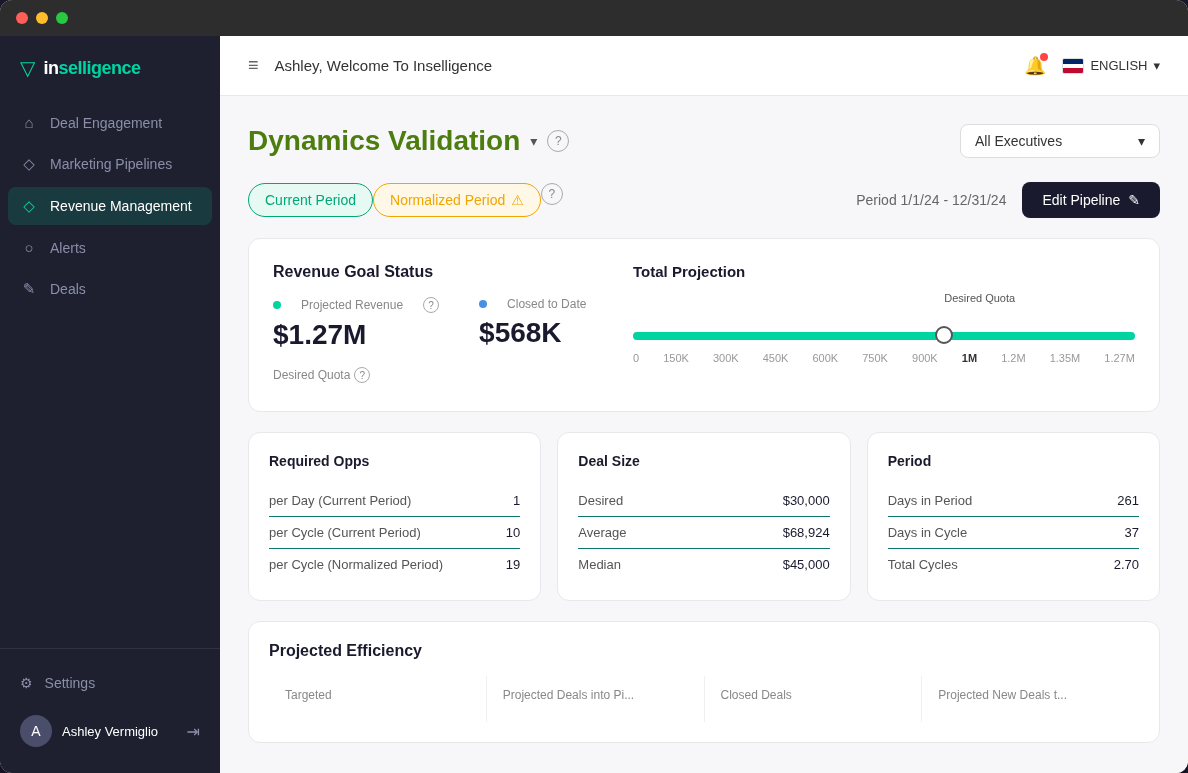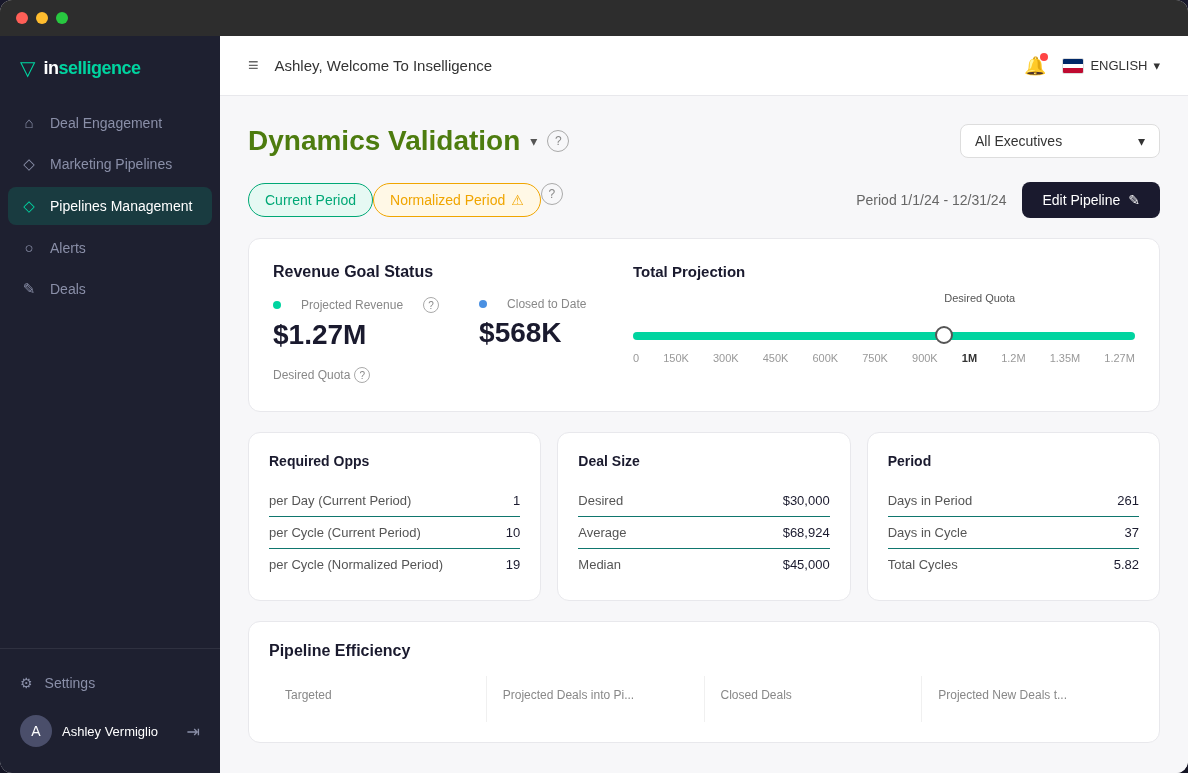--- a/index.html
+++ b/index.html
@@ -135,21 +135,21 @@
         <div class="nav-item">
           <span class="nav-icon">⌂</span>
           <span>Deal Engagement</span>
         </div>
         <div class="nav-item">
           <span class="nav-icon">◇</span>
           <span>Marketing Pipelines</span>
         </div>
         <div class="nav-item active">
           <span class="nav-icon">◇</span>
-          <span>Pipelines Management</span>
+          <span>Revenue Management</span>
         </div>
         <div class="nav-item">
           <span class="nav-icon">○</span>
           <span>Alerts</span>
         </div>
         <div class="nav-item">
           <span class="nav-icon">✎</span>
           <span>Deals</span>
         </div>
       </div>
@@ -312,27 +312,27 @@
             <div class="stat-row">
               <span class="stat-row-label">Days in Period</span>
               <span class="stat-row-value">261</span>
             </div>
             <div class="stat-row">
               <span class="stat-row-label">Days in Cycle</span>
               <span class="stat-row-value">37</span>
             </div>
             <div class="stat-row">
               <span class="stat-row-label">Total Cycles</span>
-              <span class="stat-row-value">5.82</span>
+              <span class="stat-row-value">2.70</span>
             </div>
           </div>
         </div>
 
         <div class="pipeline-section">
-          <div class="pipeline-title">Pipeline Efficiency</div>
+          <div class="pipeline-title">Projected Efficiency</div>
           <div class="pipeline-cols">
             <div class="pipeline-col">
               <div class="pipeline-col-header">Targeted</div>
             </div>
             <div class="pipeline-col">
               <div class="pipeline-col-header">Projected Deals into Pi...</div>
             </div>
             <div class="pipeline-col">
               <div class="pipeline-col-header">Closed Deals</div>
             </div>

